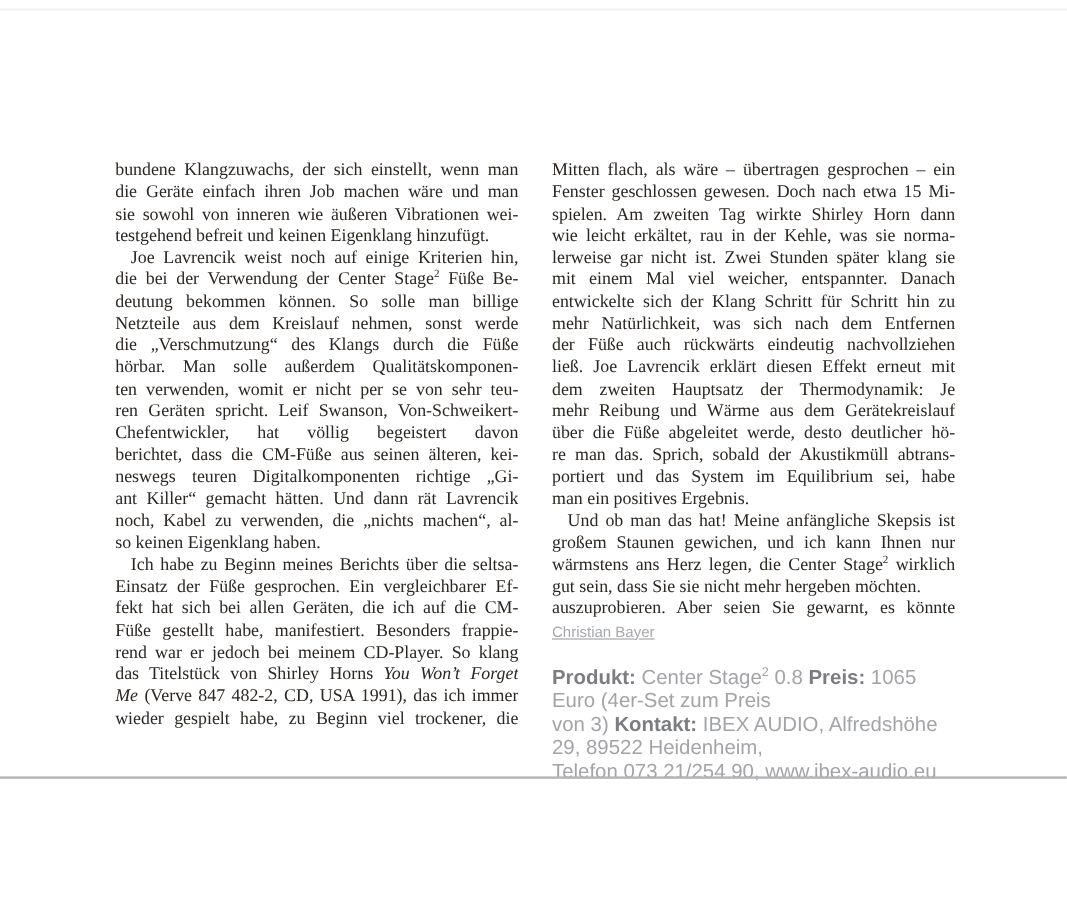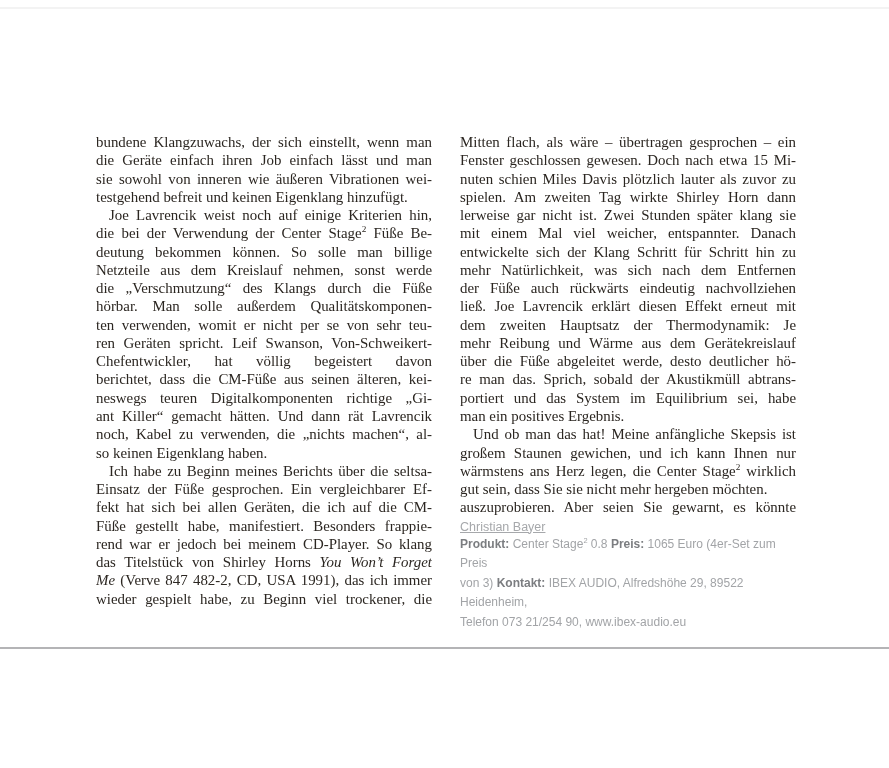--- a/index.html
+++ b/index.html
@@ -37,35 +37,36 @@
   em  { font-style: italic; }
   b   { font-weight: bold; }
   .byline {
     font-family: "Liberation Sans", sans-serif;
     font-size: 12.5px; line-height: 15px;
     color: #a6a8ab;
     margin-top: 3px;
     text-decoration: underline;
   }
   .footer-info {
+    margin-top: 20px;
     font-family: "Liberation Sans", sans-serif;
-    font-size: 12px; line-height: 19.5px;
+    font-size: 17px; line-height: 19.5px;
     color: #a2a4a7;
   }
   .footer-info b { color: #7b7d80; }
   .footer-line { text-align: left; }
 </style>
 </head>
 <body>
 
 <div class="rule-top"></div>
 
 <div class="column left">
     <div class="line">bundene Klangzuwachs, der sich einstellt, wenn man</div>
-    <div class="line">die Geräte einfach ihren Job einfach lässt und man</div>
+    <div class="line">die Geräte einfach ihren Job machen wäre und man</div>
     <div class="line">sie sowohl von inneren wie äußeren Vibrationen wei-</div>
     <div class="line endline">testgehend befreit und keinen Eigenklang hinzufügt.</div>
     <div class="line indent">Joe Lavrencik weist noch auf einige Kriterien hin,</div>
     <div class="line">die bei der Verwendung der Center Stage<sup>2</sup> Füße Be-</div>
     <div class="line">deutung bekommen können. So solle man billige</div>
     <div class="line">Netzteile aus dem Kreislauf nehmen, sonst werde</div>
     <div class="line">die „Verschmutzung“ des Klangs durch die Füße</div>
     <div class="line">hörbar. Man solle außerdem Qualitätskomponen-</div>
     <div class="line">ten verwenden, womit er nicht per se von sehr teu-</div>
     <div class="line">ren Geräten spricht. Leif Swanson, Von-Schweikert-</div>
@@ -82,22 +83,22 @@
     <div class="line">rend war er jedoch bei meinem CD-Player. So klang</div>
     <div class="line">das Titelstück von Shirley Horns <em>You Won’t Forget</em></div>
     <div class="line"><em>Me</em> (Verve 847 482-2, CD, USA 1991), das ich immer</div>
     <div class="line">wieder gespielt habe, zu Beginn viel trockener, die</div>
   </div>
 
 <div class="column right">
 
 <div class="line">Mitten flach, als wäre – übertragen gesprochen – ein</div>
     <div class="line">Fenster geschlossen gewesen. Doch nach etwa 15 Mi-</div>
-    <div class="line">nuten schien Miles Davis plötzlich lauter als zuvor zu</div>
     <div class="line">spielen. Am zweiten Tag wirkte Shirley Horn dann</div>
+    <div class="line">wie leicht erkältet, rau in der Kehle, was sie norma-</div>
     <div class="line">lerweise gar nicht ist. Zwei Stunden später klang sie</div>
     <div class="line">mit einem Mal viel weicher, entspannter. Danach</div>
     <div class="line">entwickelte sich der Klang Schritt für Schritt hin zu</div>
     <div class="line">mehr Natürlichkeit, was sich nach dem Entfernen</div>
     <div class="line">der Füße auch rückwärts eindeutig nachvollziehen</div>
     <div class="line">ließ. Joe Lavrencik erklärt diesen Effekt erneut mit</div>
     <div class="line">dem zweiten Hauptsatz der Thermodynamik: Je</div>
     <div class="line">mehr Reibung und Wärme aus dem Gerätekreislauf</div>
     <div class="line">über die Füße abgeleitet werde, desto deutlicher hö-</div>
     <div class="line">re man das. Sprich, sobald der Akustikmüll abtrans-</div>

